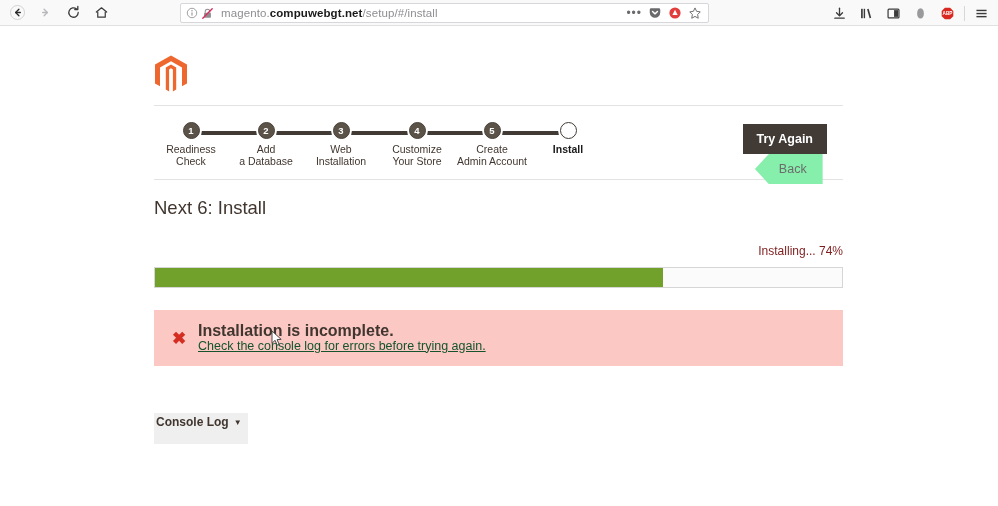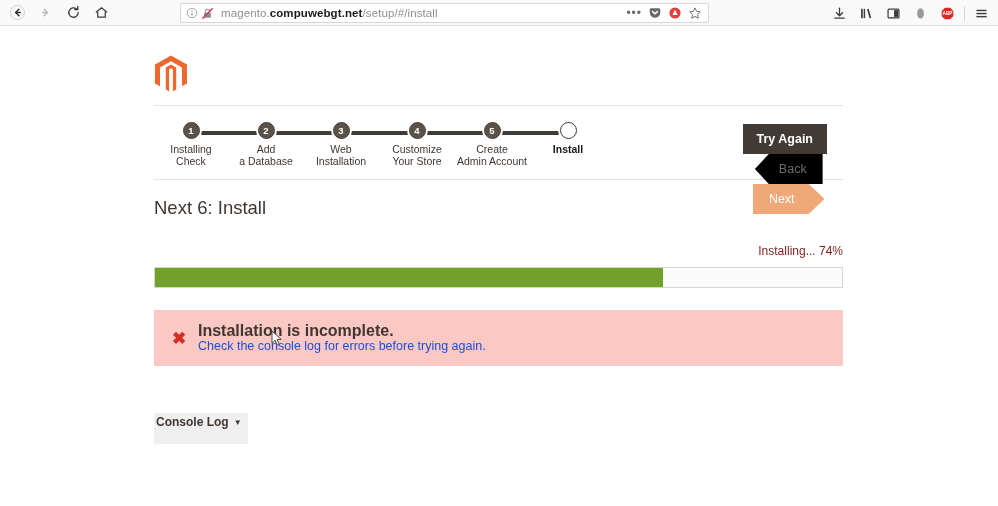--- a/index.html
+++ b/index.html
@@ -123,21 +123,21 @@
     padding: 0 14px; border: none; cursor: pointer;
     font-family: "Liberation Sans", sans-serif;
   }
   .chev {
     position: relative; height: 30px;
     display: flex; align-items: center; justify-content: center;
     font-size: 12.5px; cursor: pointer;
     padding: 0 16px;
   }
   .chev-back {
-    background: #000000; color: #6b6b6b;
+    background: #86efac; color: #6b6b6b;
     margin-left: 8px;
     clip-path: polygon(14px 0, 100% 0, 100% 100%, 14px 100%, 0 50%);
     padding-left: 24px; padding-right: 16px;
   }
   .chev-next {
     background: #f0a878; color: #ffffff;
     margin-left: 8px;
     clip-path: polygon(0 0, calc(100% - 16px) 0, 100% 50%, calc(100% - 16px) 100%, 0 100%);
     padding-left: 16px; padding-right: 30px;
   }
@@ -174,21 +174,21 @@
     width: 22px; color: #d42e22;
     font-size: 17px; font-weight: bold;
     text-align: center; line-height: 1;
   }
   .error-text { margin-left: 8px; }
   .error-title {
     font-size: 16px; font-weight: bold; color: #41362f;
     line-height: 15px;
   }
   .error-sub {
-    font-size: 12.5px; color: #1d4ed8; line-height: 16px;
+    font-size: 12.5px; color: #14532d; line-height: 16px; text-decoration: underline;
   }
 
   .console-log {
     position: absolute; left: 154px; top: 386px;
     background: #efefef;
     padding: 2px 6px 15px 2px;
     display: flex; align-items: center; gap: 5px;
   }
   .console-log-label {
     font-size: 12px; font-weight: bold; color: #41362f;
@@ -314,21 +314,21 @@
     </svg>
   </div>
 
   <div class="nav-panel">
 
     <div class="steps">
       <div class="track"></div>
 
       <div class="step" style="left:-8px;">
         <div class="step-dot">1</div>
-        <div class="step-label">Installing
+        <div class="step-label">Readiness
 Check</div>
       </div>
       <div class="step" style="left:67px;">
         <div class="step-dot">2</div>
         <div class="step-label">Add
 a Database</div>
       </div>
       <div class="step" style="left:142px;">
         <div class="step-dot">3</div>
         <div class="step-label">Web
@@ -346,21 +346,20 @@
       </div>
       <div class="step" style="left:369px;">
         <div class="step-dot active"></div>
         <div class="step-label active">Install</div>
       </div>
     </div>
 
     <div class="btn-group">
       <button class="btn-tryagain">Try Again</button>
       <div class="chev chev-back">Back</div>
-      <div class="chev chev-next">Next</div>
     </div>
   </div>
 
   <div class="step-title">Next 6: Install</div>
 
   <div class="progress-status">Installing... 74%</div>
 
   <div class="progress-track">
     <div class="progress-fill" id="progress-fill" style="width: 74%;"></div>
   </div>

